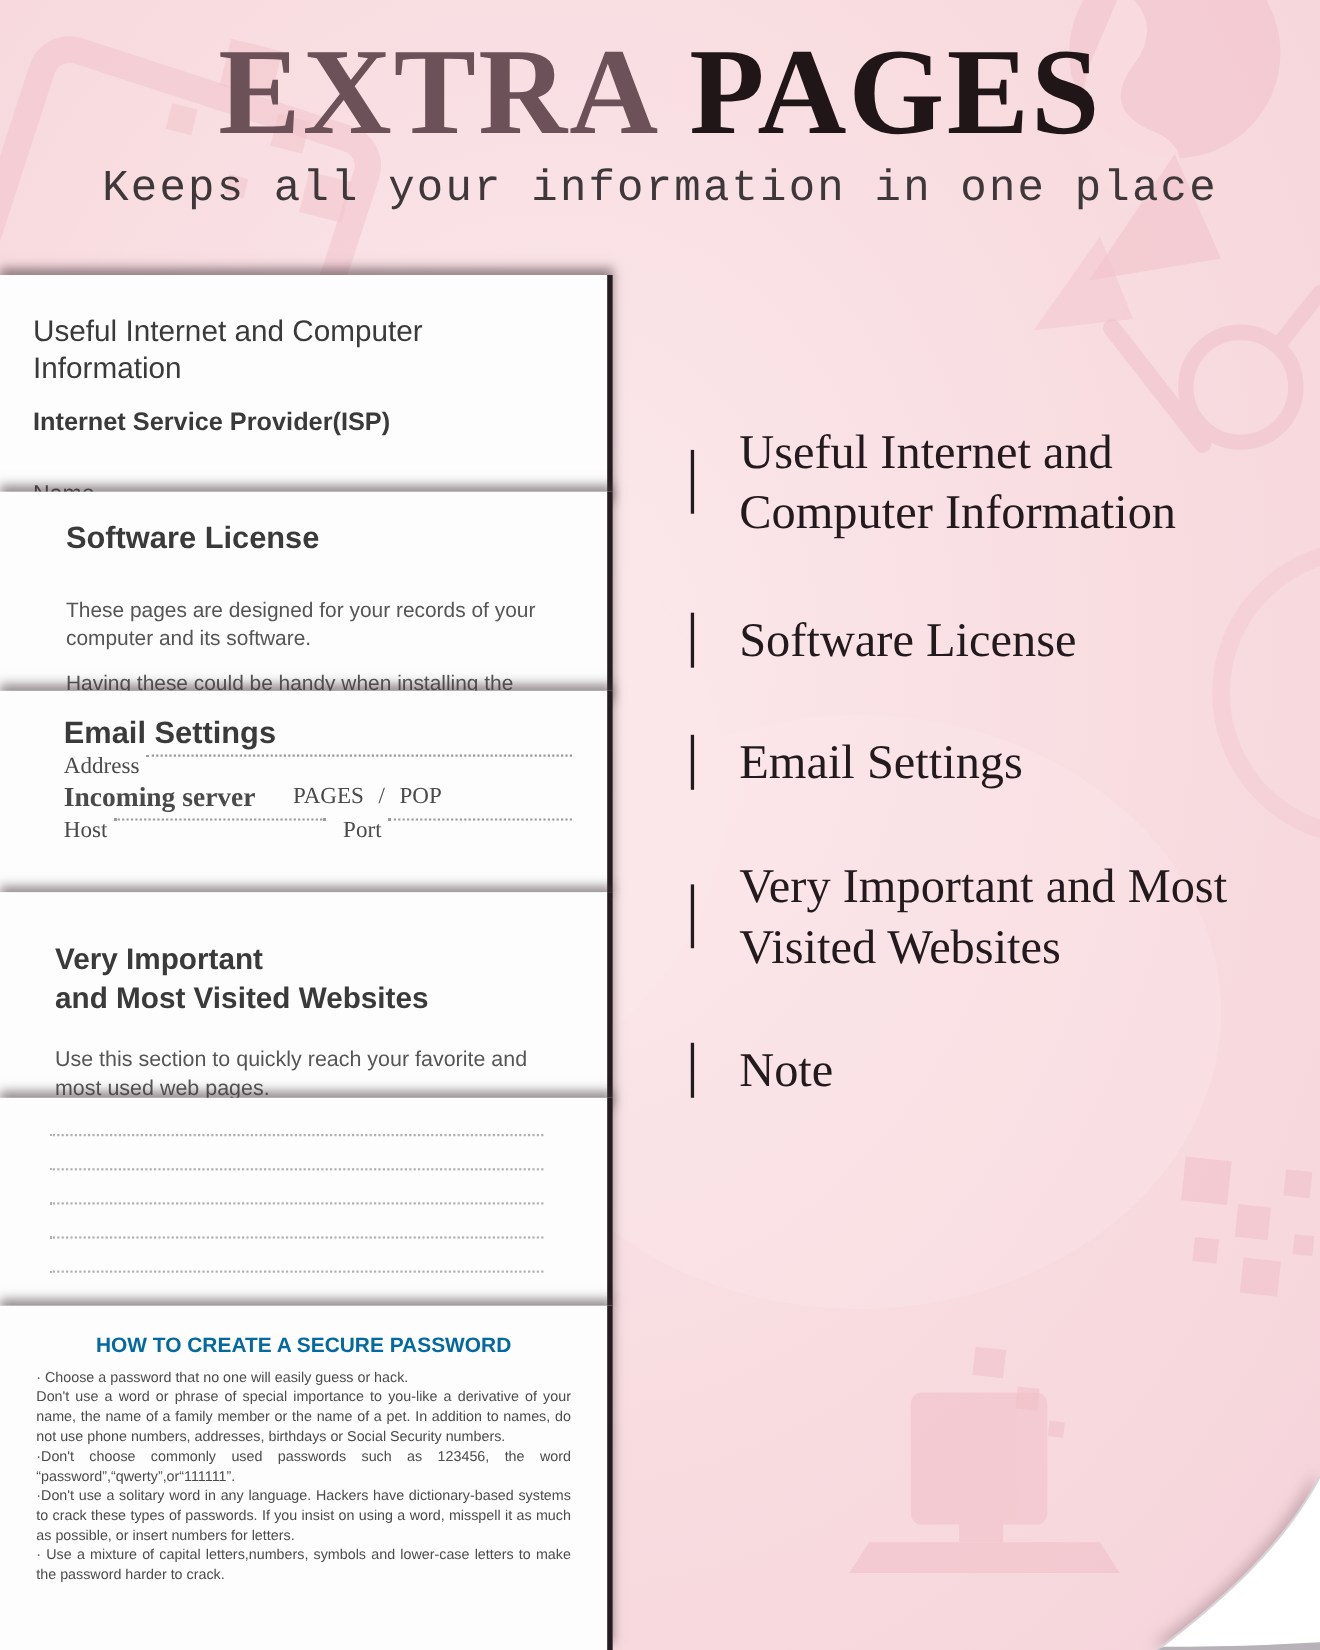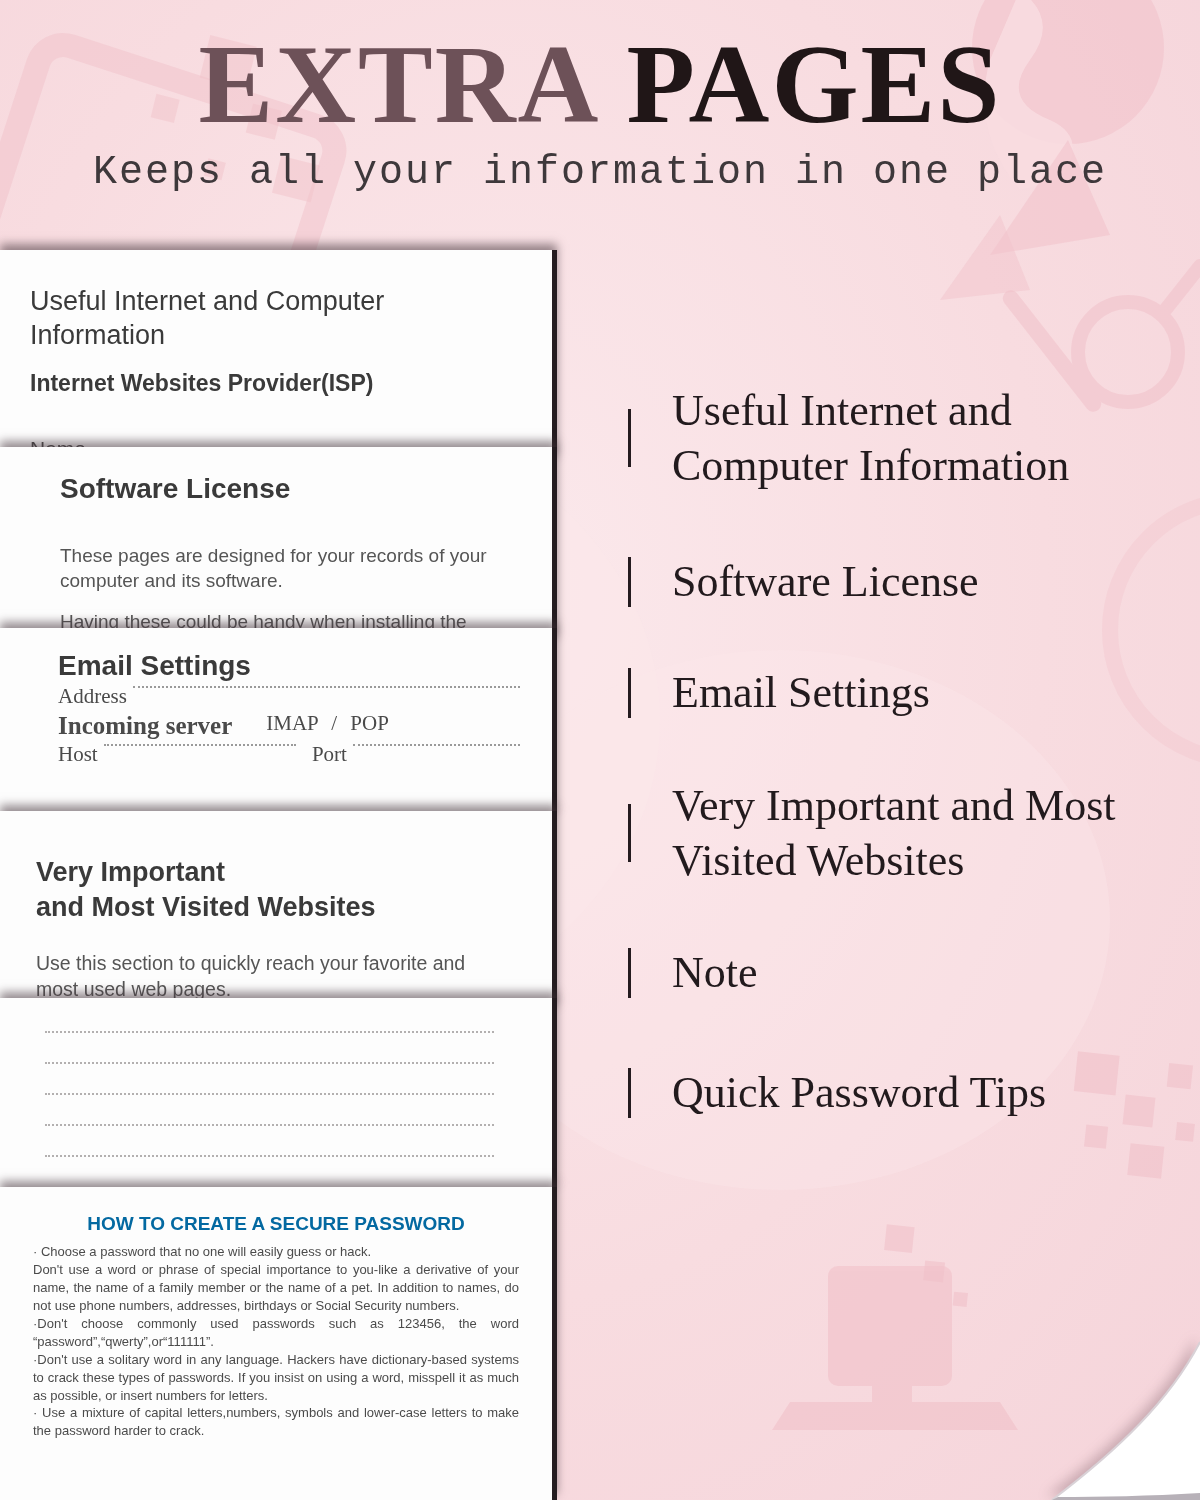--- a/index.html
+++ b/index.html
@@ -18,21 +18,21 @@
             font-size:40px;color:#3e383b;letter-spacing:2px;font-family:Liberation Mono, monospace;}
 
   
   .card{position:absolute;left:0;width:557px;background:#fdfdfd;
         border-right:5px solid #241c20;
         box-shadow:0 -6px 9px rgba(70,52,60,.55);
         box-sizing:border-box;color:#3c3c3c;}
   #card-info{top:250px;height:212px;z-index:2;padding:34px 28px 0 30px;}
   #card-software{top:447px;height:196px;z-index:3;padding:26px 28px 0 60px;}
   #card-email{top:628px;height:188px;z-index:4;padding:22px 30px 0 58px;}
-  #card-websites{top:811px;height:200px;z-index:5;padding:44px 30px 0 36px;}
+  #card-websites{top:811px;height:200px;z-index:5;padding:44px 30px 0 50px;}
   #card-lines{top:998px;height:192px;z-index:6;padding:33px 30px 0 45px;}
   #card-password{top:1187px;height:313px;z-index:7;padding:26px 33px 0 33px;}
 
   .card h2{margin:0;font-size:27px;font-weight:normal;color:#3a3a3a;line-height:1.26;}
   .card h3{margin:0;font-size:28px;font-weight:bold;color:#3a3a3a;}
   .sub-bold{margin-top:18px;font-size:23px;font-weight:bold;color:#3a3a3a;}
   .field-label{margin-top:40px;font-size:21px;color:#4a4a4a;}
   .body-text{font-size:19px;color:#555;line-height:1.32;margin:0;}
   #card-software .body-text{margin-top:38px;}
   #card-software .body-text + .body-text{margin-top:16px;}
@@ -124,39 +124,39 @@
     </g>
   </svg>
 
   <div class="title">
     <span class="t-accent">EXTRA</span><span class="t-main">PAGES</span>
   </div>
   <div class="subtitle">Keeps all your information in one place</div>
 
   <div class="card" id="card-info">
     <h2>Useful Internet and Computer Information</h2>
-    <div class="sub-bold">Internet Websites Provider(ISP)</div>
+    <div class="sub-bold">Internet Service Provider(ISP)</div>
     <div class="field-label">Name</div>
   </div>
 
   <div class="card" id="card-software">
     <h3>Software License</h3>
     <p class="body-text">These pages are designed for your records of your computer and its software.</p>
     <p class="body-text">Having these could be handy when installing the software again</p>
   </div>
 
   <div class="card" id="card-email">
     <h3>Email Settings</h3>
     <div class="form-row">
       <span class="lbl">Address</span>
       <span class="leader"></span>
     </div>
     <div class="form-row">
       <span class="lbl-bold">Incoming server</span>
-      <span class="opt-value">IMAP / POP</span>
+      <span class="opt-value">PAGES / POP</span>
     </div>
     <div class="form-row">
       <span class="lbl">Host</span>
       <span class="leader fixed1"></span>
       <span class="port-lbl">Port</span>
       <span class="leader fixed2"></span>
     </div>
   </div>
 
   <div class="card" id="card-websites">
@@ -194,24 +194,20 @@
     <span class="toc-bar"></span>
     <span class="toc-text">Email Settings</span>
   </div>
   <div class="toc-item toc-2line" id="toc-4">
     <span class="toc-bar"></span>
     <span class="toc-text">Very Important and Most Visited Websites</span>
   </div>
   <div class="toc-item toc-1line" id="toc-5">
     <span class="toc-bar"></span>
     <span class="toc-text">Note</span>
-  </div>
-  <div class="toc-item toc-1line" id="toc-6">
-    <span class="toc-bar"></span>
-    <span class="toc-text">Quick Password Tips</span>
   </div>
 
   <svg class="curl" width="200" height="180" viewBox="0 0 200 180">
     <defs>
       <linearGradient id="curlGrad" x1="0" y1="0" x2="0.8" y2="0.9">
         <stop offset="0" stop-color="#e9e4e8"></stop>
         <stop offset="0.35" stop-color="#ffffff"></stop>
         <stop offset="1" stop-color="#ffffff"></stop>
       </linearGradient>
     </defs>

